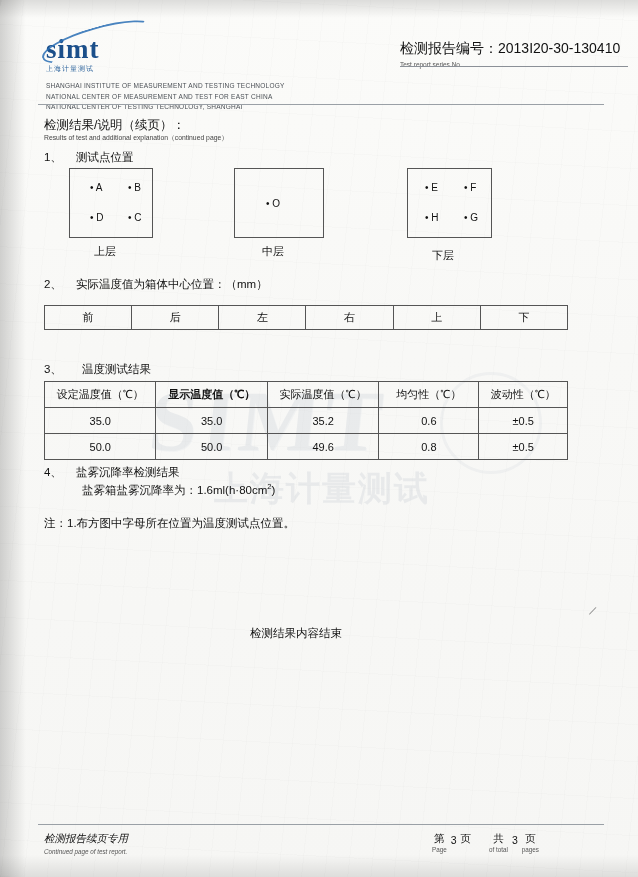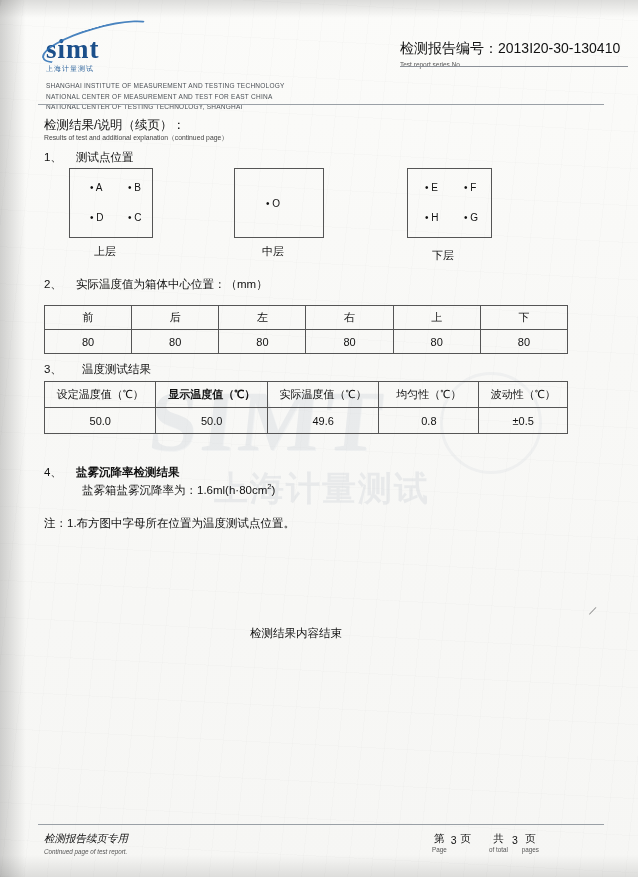--- a/index.html
+++ b/index.html
@@ -113,21 +113,21 @@
   .sec-sub{position:absolute;left:44px;top:133px;font-size:6.8px;color:#444;}
 
   .item{position:absolute;font-size:11.5px;color:#111;}
   .item-1{left:44px;top:150px;}
   .item-1 .lbl{position:absolute;left:32px;top:0;white-space:nowrap;}
   .item-2{left:44px;top:277px;}
   .item-2 .lbl{position:absolute;left:32px;top:0;white-space:nowrap;}
   .item-3{left:44px;top:362px;}
   .item-3 .lbl{position:absolute;left:38px;top:0;white-space:nowrap;}
   .item-4{left:44px;top:465px;}
-  .item-4 .lbl{position:absolute;left:32px;top:0;white-space:nowrap;font-weight:bold;}
+  .item-4 .lbl{position:absolute;left:32px;top:0;white-space:nowrap;}
   .item-4 .line2{position:absolute;left:38px;top:17px;white-space:nowrap;}
   sup{font-size:7.5px;}
 
   
   .boxrow{position:absolute;left:44px;top:168px;width:540px;height:100px;}
   .lbox{
     position:absolute;border:1px solid #555;background:transparent;
   }
   .lbox-a{left:25px;top:0;width:82px;height:68px;}
   .lbox-b{left:190px;top:0;width:88px;height:68px;}
@@ -232,46 +232,45 @@
   <table class="tbl-dist">
     <tbody>
         <tr>
       <td>前</td>
       <td>后</td>
       <td>左</td>
       <td>右</td>
       <td>上</td>
       <td>下</td>
     </tr>
-    <tr>
-      <td>80</td>
-      <td>80</td>
-      <td>80</td>
-      <td>80</td>
-      <td>80</td>
-      <td>80</td>
-    </tr>
   </tbody>
     </table>
 
   <div class="item item-3">
     <span>3、</span>
     <span class="lbl">温度测试结果</span>
   </div>
 
   <table class="tbl-temp">
     <tbody>
         <tr>
       <td style="width:112px;">设定温度值（℃）</td>
       <td style="width:112px;font-weight:bold;">显示温度值（℃）</td>
       <td style="width:112px;">实际温度值（℃）</td>
       <td style="width:100px;">均匀性（℃）</td>
       <td style="width:88px;">波动性（℃）</td>
     </tr>
     <tr>
+      <td>35.0</td>
+      <td>35.0</td>
+      <td>35.2</td>
+      <td>0.6</td>
+      <td>±0.5</td>
+    </tr>
+    <tr>
       <td>50.0</td>
       <td>50.0</td>
       <td>49.6</td>
       <td>0.8</td>
       <td>±0.5</td>
     </tr>
   </tbody>
     </table>
 
   <div class="item item-4">

